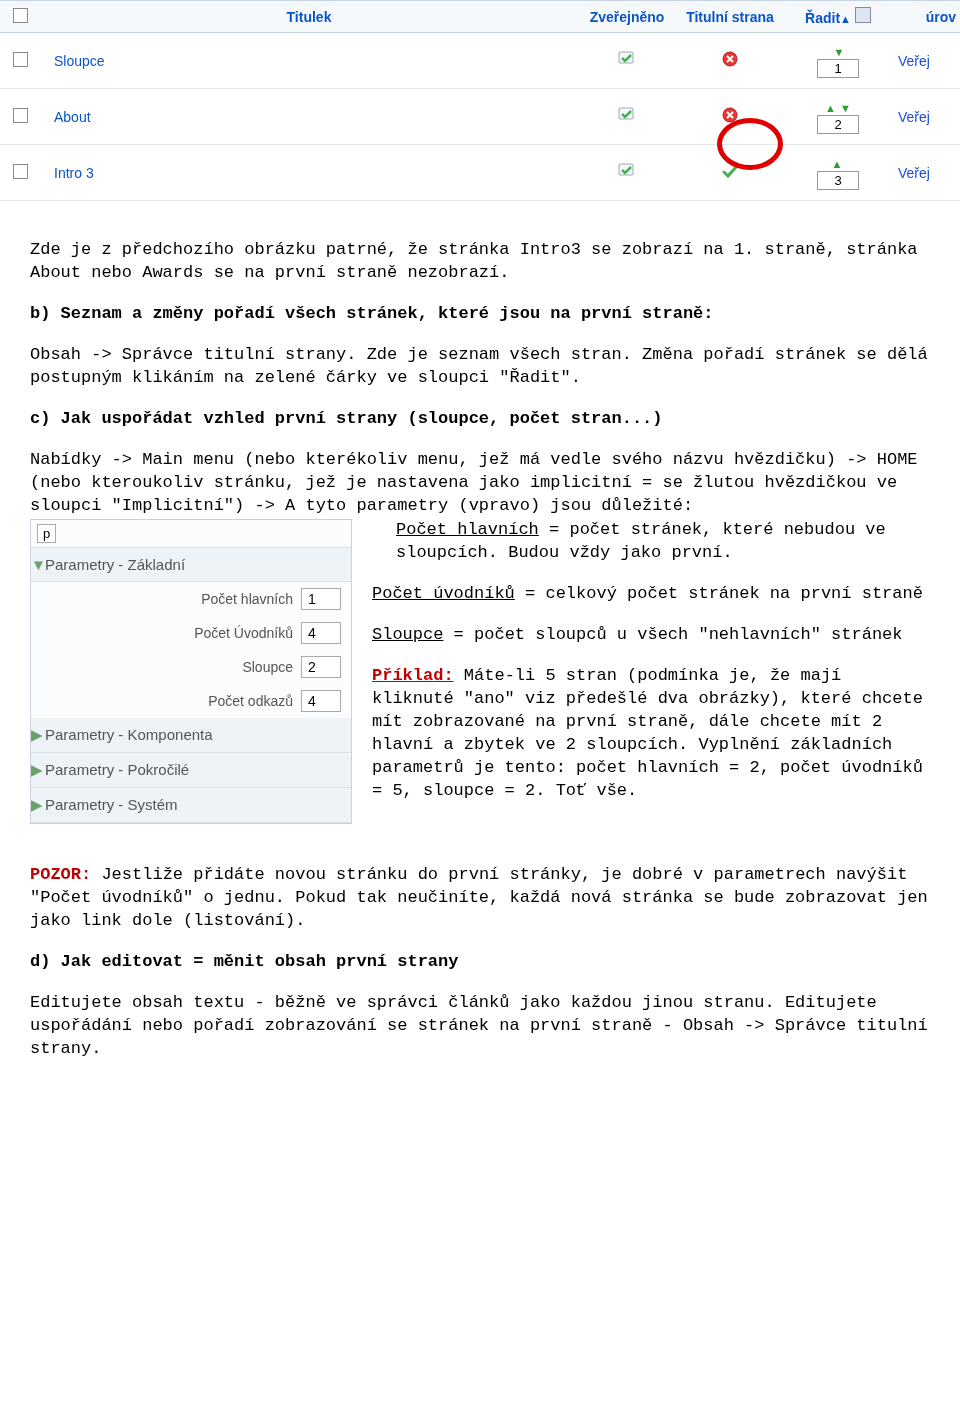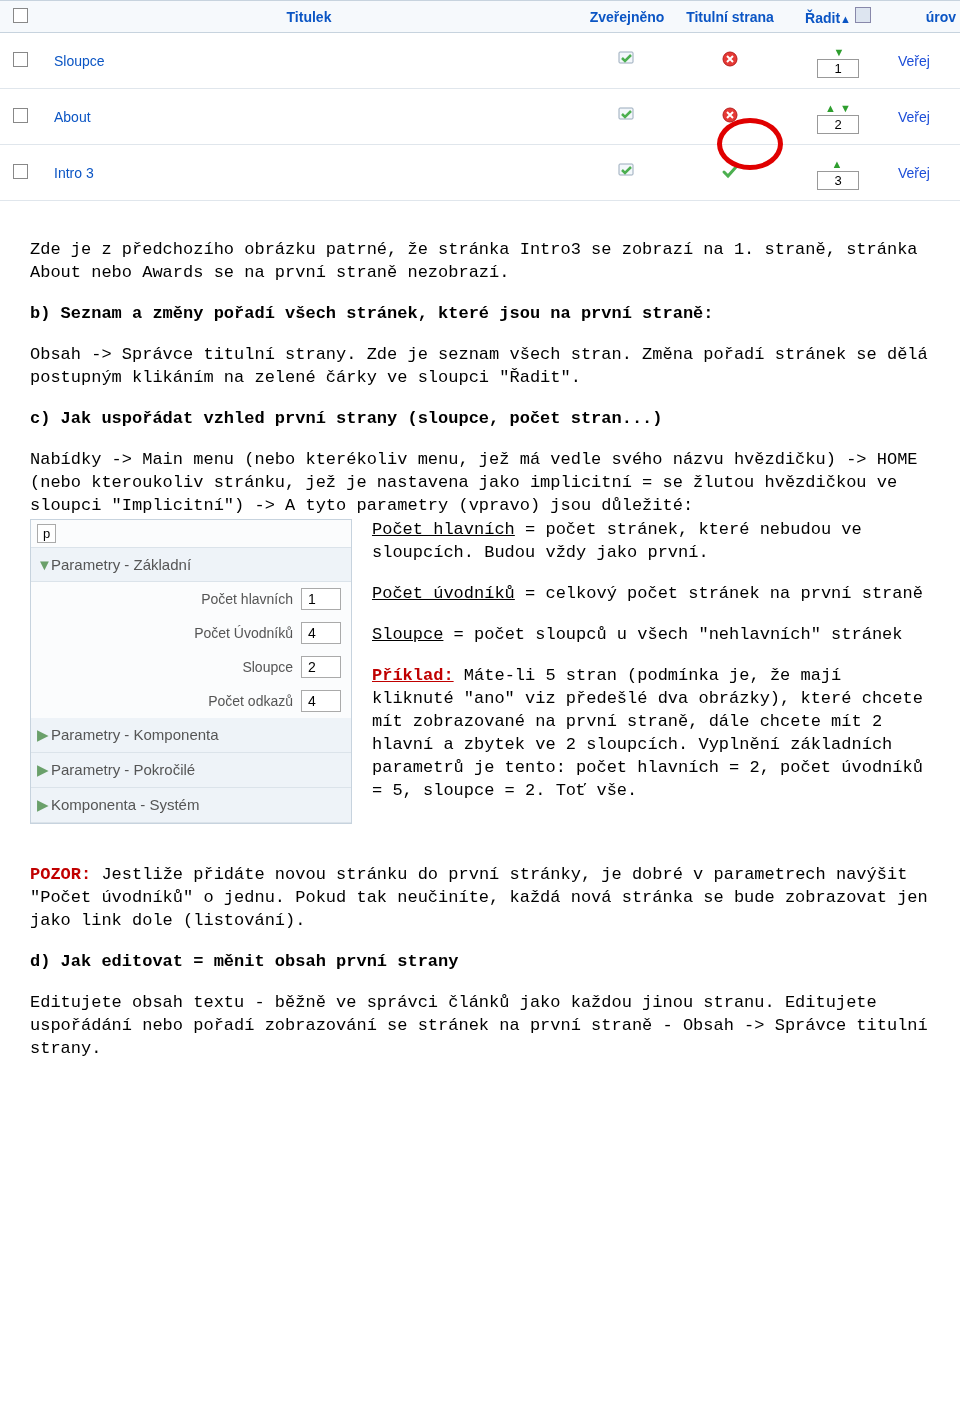--- a/index.html
+++ b/index.html
@@ -78,21 +78,21 @@
   .doc p { margin: 18px 0; line-height: 1.35; font-family: Liberation Mono, monospace; }
   .doc .b { font-weight: bold; }
   .params-figure {
     border: 1px solid #c7d3de;
     width: 320px;
     font-size: 15px;
     background: #fbfcfd;
   }
   .params-figure .hdr {
     background: #eef3f8;
-    padding: 8px 6px;
+    padding: 8px 0;
     color: #555;
     border-bottom: 1px solid #dbe3ea;
   }
   .params-figure .hdr.open span.tri { color:#6aa06a; }
   .params-figure .hdr span.tri { display:inline-block; width:14px; color:#6aa06a; }
   .params-figure .row { display:flex; padding:6px 10px; align-items:center; }
   .params-figure .row label { flex:1; text-align:right; padding-right:8px; color:#555; font-size:14px;}
   .params-figure .row .val { border:1px solid #aaa; padding:2px 6px; width:26px; background:#fff; font-size:14px;}
   .two-col { display:flex; gap:20px; margin-top:0; }
   .two-col .right { flex:1; }
@@ -209,25 +209,25 @@
         <div class="row">
             <label>Sloupce</label>
             <span class="val">2</span>
           </div>
         <div class="row">
             <label>Počet odkazů</label>
             <span class="val">4</span>
           </div>
         <div class="hdr"><span class="tri">▶</span><span>Parametry - Komponenta</span></div>
         <div class="hdr"><span class="tri">▶</span><span>Parametry - Pokročilé</span></div>
-        <div class="hdr"><span class="tri">▶</span><span>Komponenta - Systém</span></div>
+        <div class="hdr"><span class="tri">▶</span><span>Parametry - Systém</span></div>
       </div>
     </div>
     <div class="right">
-      <p style="margin-top:0;"><span style="text-decoration:underline;">Počet hlavních</span><span> = počet stránek, které nebudou ve sloupcích. Budou vždy jako první.</span></p>
+      <p style="margin-top:0;margin-left:24px;"><span style="text-decoration:underline;">Počet hlavních</span><span> = počet stránek, které nebudou ve sloupcích. Budou vždy jako první.</span></p>
       <p><span style="text-decoration:underline;">Počet úvodníků</span><span> = celkový počet stránek na první straně</span></p>
       <p><span style="text-decoration:underline;">Sloupce</span><span> = počet sloupců u všech "nehlavních" stránek</span></p>
       <p><span class="red" style="text-decoration:underline;">Příklad:</span><span> Máte-li 5 stran (podmínka je, že mají kliknuté "ano" viz předešlé dva obrázky), které chcete mít zobrazované na první straně, dále chcete mít 2 hlavní a zbytek ve 2 sloupcích. Vyplnění základních parametrů je tento: počet hlavních = 2, počet úvodníků = 5, sloupce = 2. Toť vše.</span></p>
     </div>
   </div>
 
   <p style="margin-top:40px;"><span class="red">POZOR:</span><span> Jestliže přidáte novou stránku do první stránky, je dobré v parametrech navýšit "Počet úvodníků" o jednu. Pokud tak neučiníte, každá nová stránka se bude zobrazovat jen jako link dole (listování).</span></p>
 
   <p class="b">d) Jak editovat = měnit obsah první strany</p>
   <p>Editujete obsah textu - běžně ve správci článků jako každou jinou stranu. Editujete uspořádání nebo pořadí zobrazování se stránek na první straně - Obsah -&gt; Správce titulní strany.</p>

